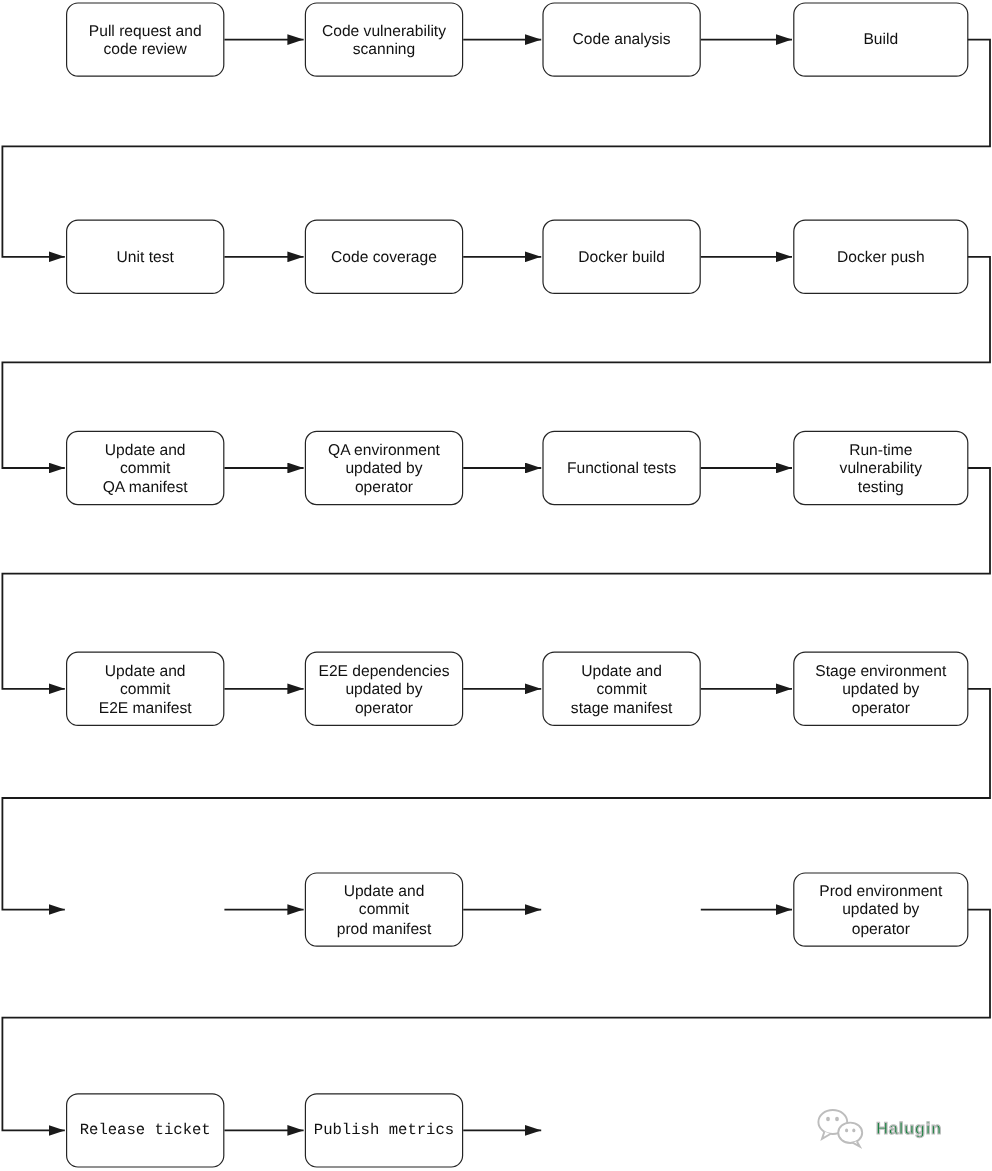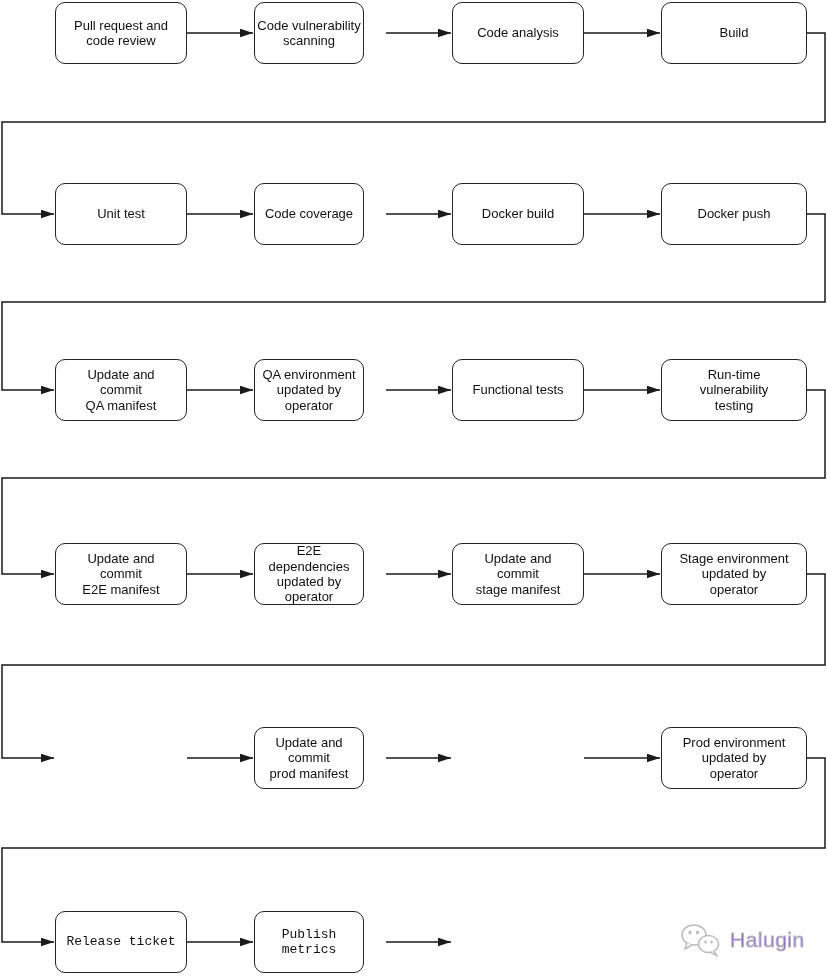--- a/index.html
+++ b/index.html
@@ -35,45 +35,45 @@
     height: 62px;
   }
   .node-label {
     font-size: 13px;
     line-height: 1.18;
     color: #111111;
     white-space: pre-line;
     padding: 0 2px;
   }
   .col1 { left: 55px;  width: 132px; }
-  .col2 { left: 254px; width: 110px; }
+  .col2 { left: 254px; width: 132px; }
   .col3 { left: 452px; width: 132px; }
   .col4 { left: 661px; width: 146px; }
   .row1 { top: 2px; }
   .row2 { top: 183px; }
   .row3 { top: 359px; }
   .row4 { top: 543px; }
   .row5 { top: 727px; }
   .row6 { top: 911px; font-family: Liberation Mono, monospace; }
   .watermark {
     position: absolute;
     left: 680px;
     top: 916px;
     width: 140px;
     height: 48px;
     display: flex;
     align-items: center;
     gap: 8px;
     z-index: 3;
   }
   .watermark-text {
-    font-size: 21px;
-    font-weight: normal;
+    font-size: 14px;
+    font-weight: bold;
     letter-spacing: 0.5px;
-    color: #8b5cf6;
+    color: #15803d;
     -webkit-text-stroke: 1px #bdbdbd;
     text-shadow: 1px 1px 0 #ffffff;
   }
 </style>
 </head>
 <body>
 
 <div class="canvas">
 
   <svg class="connector-layer" viewBox="0 0 827 976" xmlns="http://www.w3.org/2000/svg">

